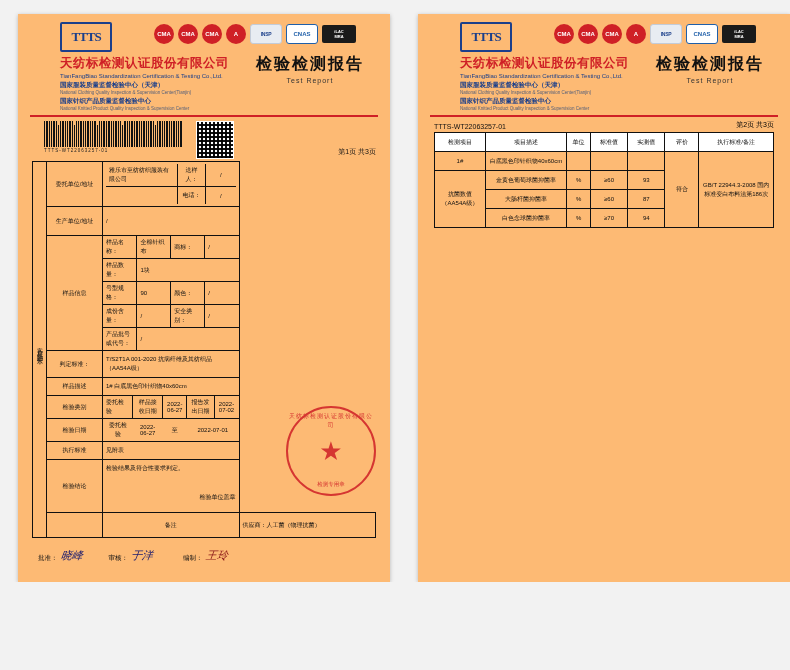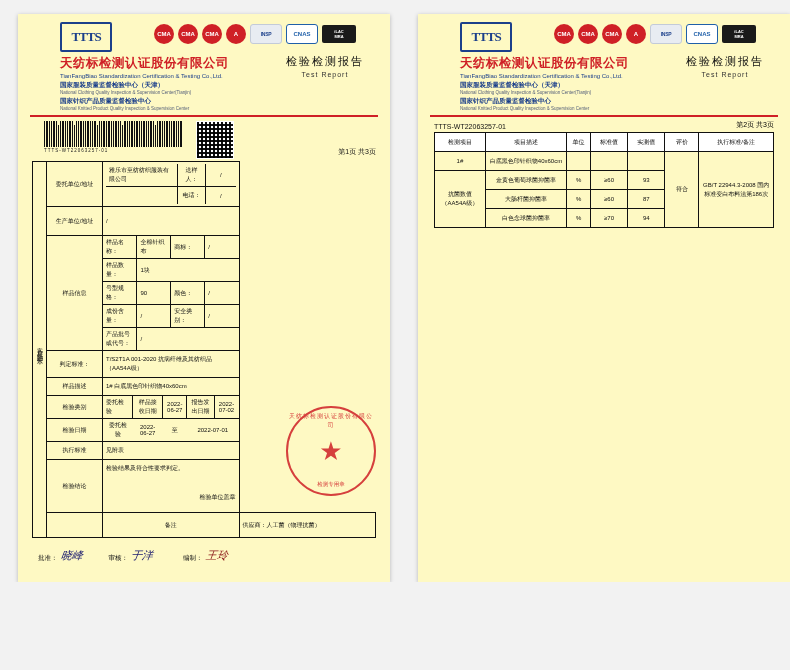--- a/index.html
+++ b/index.html
@@ -6,21 +6,21 @@
   body{
     width:790px;height:670px;
     background:#f2f2f2;
     font-family:"Liberation Sans", sans-serif;
     overflow:hidden;
   }
   .stage{position:relative;width:790px;height:670px;}
 
   .page{
     position:absolute;
-    background:#fef9c3;
+    background:#fdba74;
     box-shadow:0 1px 4px rgba(0,0,0,.25);
   }
   .page1{left:18px;top:14px;width:372px;height:568px;}
   .page2{left:418px;top:14px;width:372px;height:568px;}
 
   
   .lh{position:relative;padding:8px 12px 0 12px;}
   .lh-row{display:flex;align-items:flex-start;}
   .tts-logo{
     width:48px;height:26px;border:2px solid #1b3f8b;
@@ -52,21 +52,21 @@
     font-family:"Liberation Serif", serif;
   }
   .en-title{color:#1b3f8b;font-size:6px;margin-left:30px;margin-top:1px;}
   .gov-line{color:#1b3f8b;font-size:6.5px;margin-left:30px;margin-top:2px;font-weight:bold;}
   .gov-sub{color:#55607a;font-size:4.5px;margin-left:30px;}
 
   .report-title{
     position:absolute;right:26px;top:40px;text-align:center;
   }
   .report-title .rt-cn{
-    font-size:11px;font-weight:normal;color:#111;letter-spacing:2px;
+    font-size:16px;font-weight:bold;color:#111;letter-spacing:2px;
     font-family:"Liberation Serif", serif;
   }
   .report-title .rt-en{font-size:7px;color:#333;letter-spacing:1px;margin-top:2px;}
 
   .rule{height:2px;background:#cf2026;margin:4px 12px 0 12px;}
 
   
   .code-row{display:flex;align-items:flex-start;padding:4px 14px 0 26px;}
   .barcode{height:26px;display:flex;align-items:flex-end;gap:1px;}
   .barcode i{display:block;width:1px;height:26px;background:#111;}

